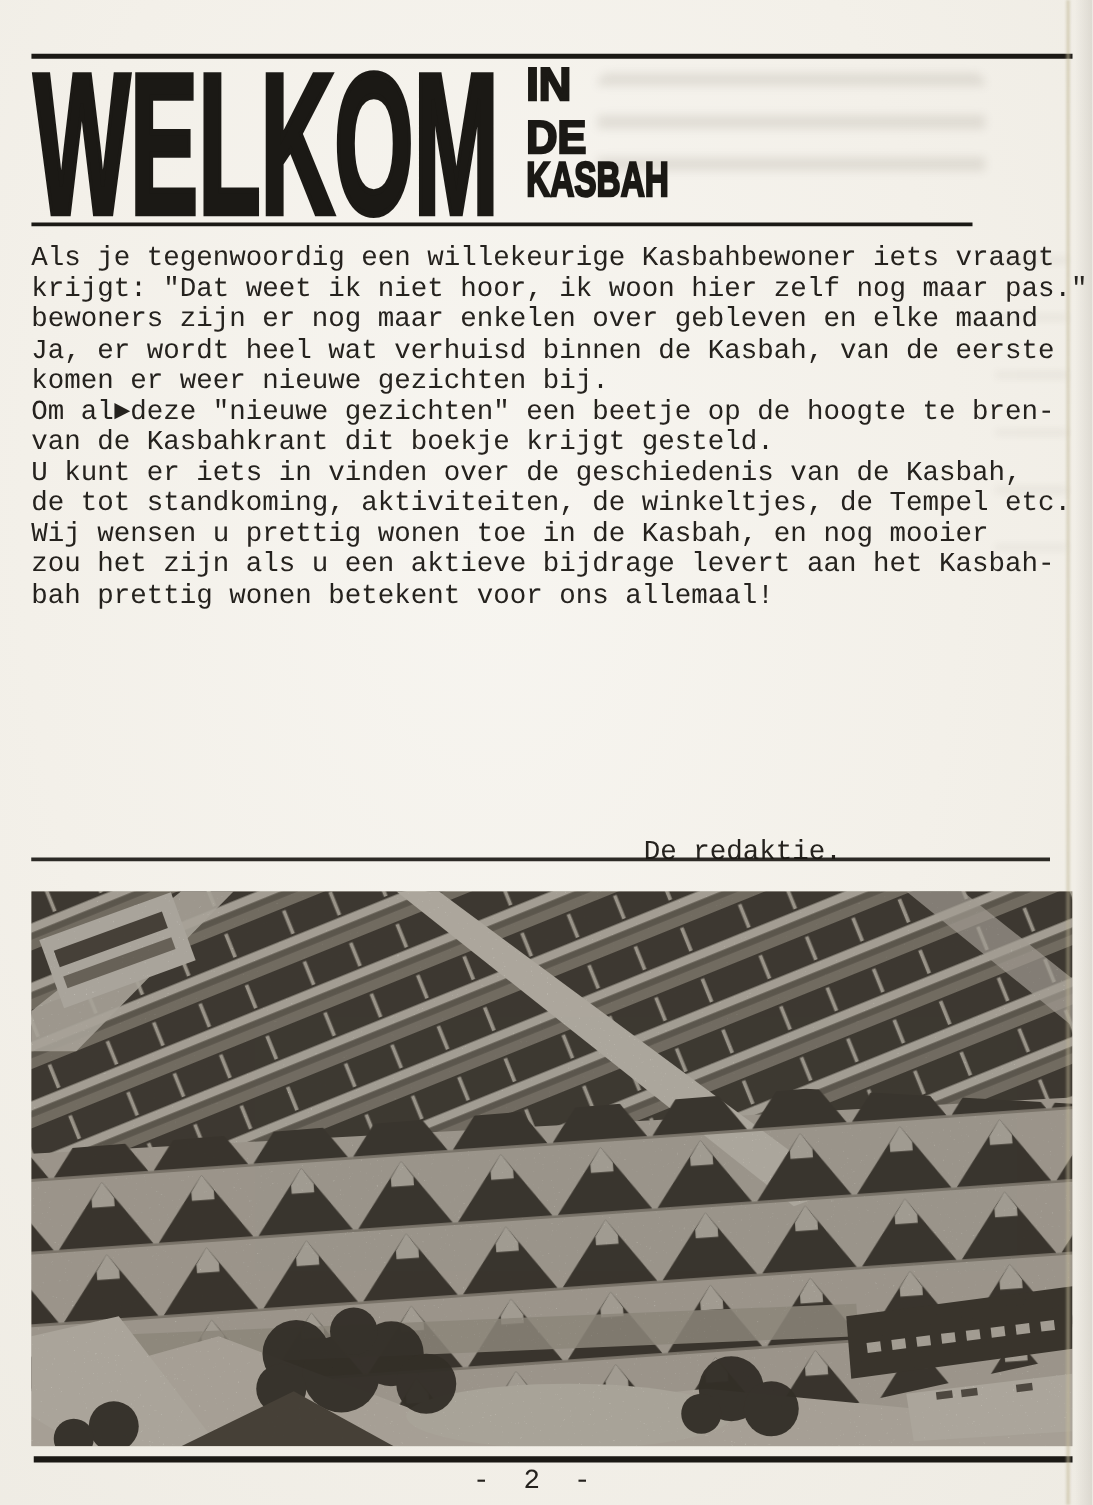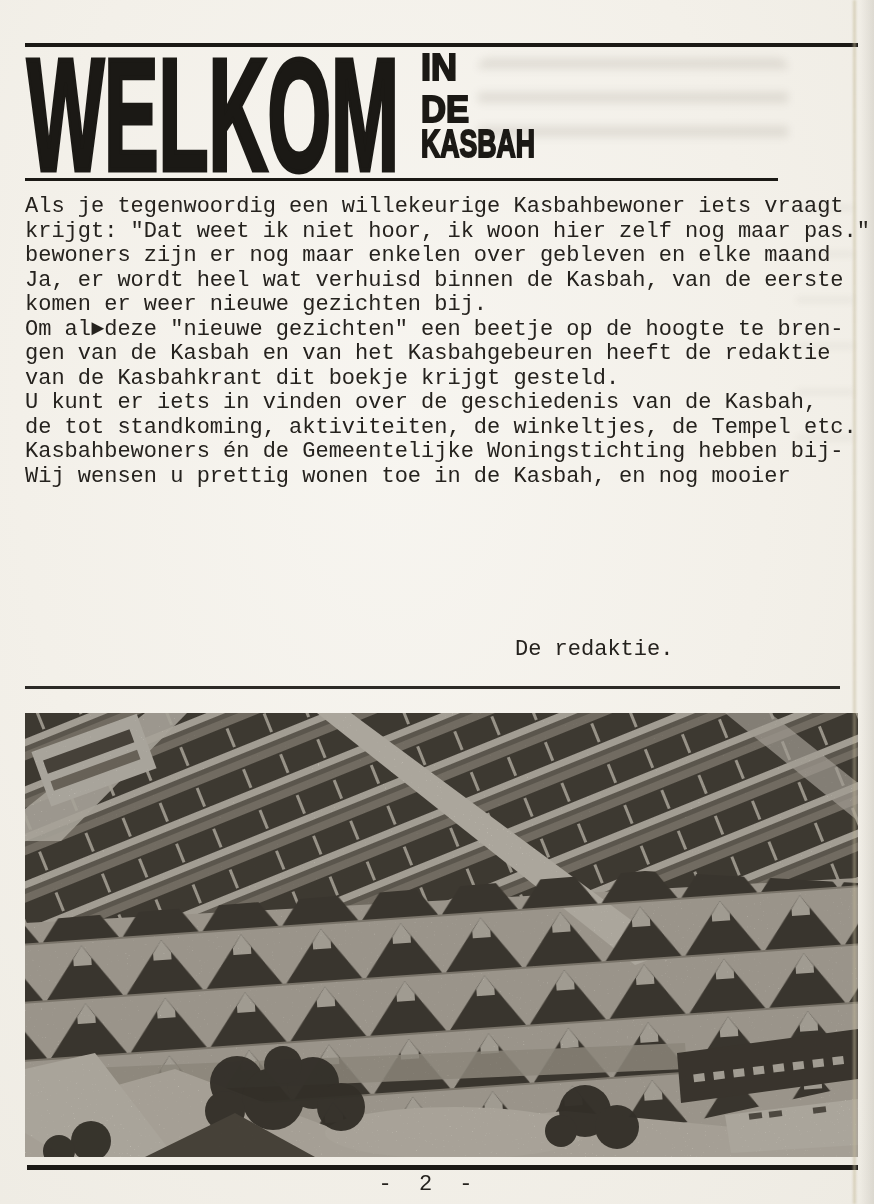--- a/index.html
+++ b/index.html
@@ -25,21 +25,21 @@
     top: 205px; left: 796px; width: 58px; height: 270px;
     background: repeating-linear-gradient(180deg, rgba(105,97,82,.35) 0 6px, transparent 6px 46px);
     filter: blur(3px); opacity: .18;
   }
   .masthead { position: absolute; left: 25px; top: 40px; width: 835px; height: 148px; }
   .body-text {
     position: absolute; left: 25px; top: 195px; width: 833px;
     font-size: 22px; line-height: 24.55px; letter-spacing: 0;
   }
   .tline { white-space: pre; }
-  .signature { position: absolute; left: 515px; top: 637px; font-size: 22px; }
+  .signature { position: absolute; left: 515px; top: 669px; font-size: 22px; }
   .rule { position: absolute; background: #1b1915; }
   .rule-mid    { left: 25px; top: 686px; width: 815px; height: 3px; opacity: .92; }
   .rule-bottom { left: 27px; top: 1165px; width: 831px; height: 5px; }
   .photo {
     position: absolute; left: 25px; top: 713px; width: 833px; height: 444px;
     overflow: hidden; background: #ccc7bc;
   }
   .photo svg { display: block; width: 100%; height: 100%; }
   .page-number {
     position: absolute; left: 0; top: 1172px; width: 858px;
@@ -73,26 +73,26 @@
     <rect x="0" y="138" width="753" height="3" fill="#1b1915"></rect>
   </svg>
 
   <div class="body-text">
     <div class="tline">Als je tegenwoordig een willekeurige Kasbahbewoner iets vraagt</div>
     <div class="tline">krijgt: "Dat weet ik niet hoor, ik woon hier zelf nog maar pas."</div>
     <div class="tline">bewoners zijn er nog maar enkelen over gebleven en elke maand</div>
     <div class="tline">Ja, er wordt heel wat verhuisd binnen de Kasbah, van de eerste</div>
     <div class="tline">komen er weer nieuwe gezichten bij.</div>
     <div class="tline">Om al►deze "nieuwe gezichten" een beetje op de hoogte te bren-</div>
-    <div class="tline">gen van de Kasbah en van het Kasbahgebeuren heeft de redaktie</div>
     <div class="tline">van de Kasbahkrant dit boekje krijgt gesteld.</div>
     <div class="tline">U kunt er iets in vinden over de geschiedenis van de Kasbah,</div>
     <div class="tline">de tot standkoming, aktiviteiten, de winkeltjes, de Tempel etc.</div>
-    <div class="tline">Kasbahbewoners én de Gemeentelijke Woningstichting hebben bij-</div>
     <div class="tline">Wij wensen u prettig wonen toe in de Kasbah, en nog mooier</div>
+    <div class="tline">zou het zijn als u een aktieve bijdrage levert aan het Kasbah-</div>
+    <div class="tline">bah prettig wonen betekent voor ons allemaal!</div>
   </div>
 
   <div class="signature">De redaktie.</div>
 
   <div class="rule rule-mid"></div>
 
   <div class="photo">
     <svg viewBox="0 0 833 444" preserveAspectRatio="none" aria-hidden="true">
       <defs>
         <pattern id="terr" patternUnits="userSpaceOnUse" width="170" height="44" patternTransform="rotate(-22)">

